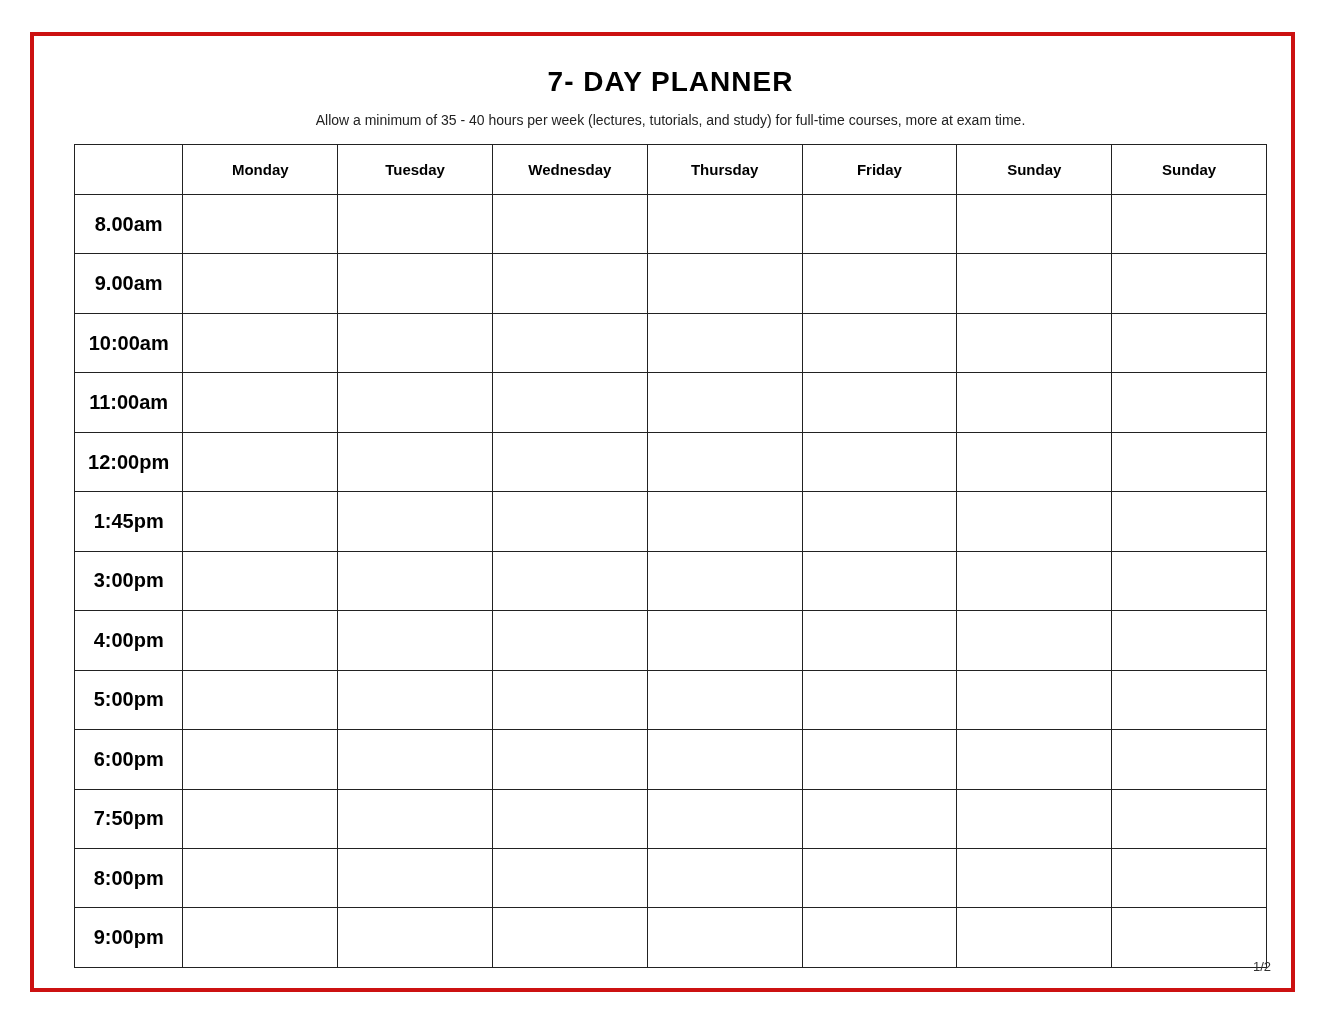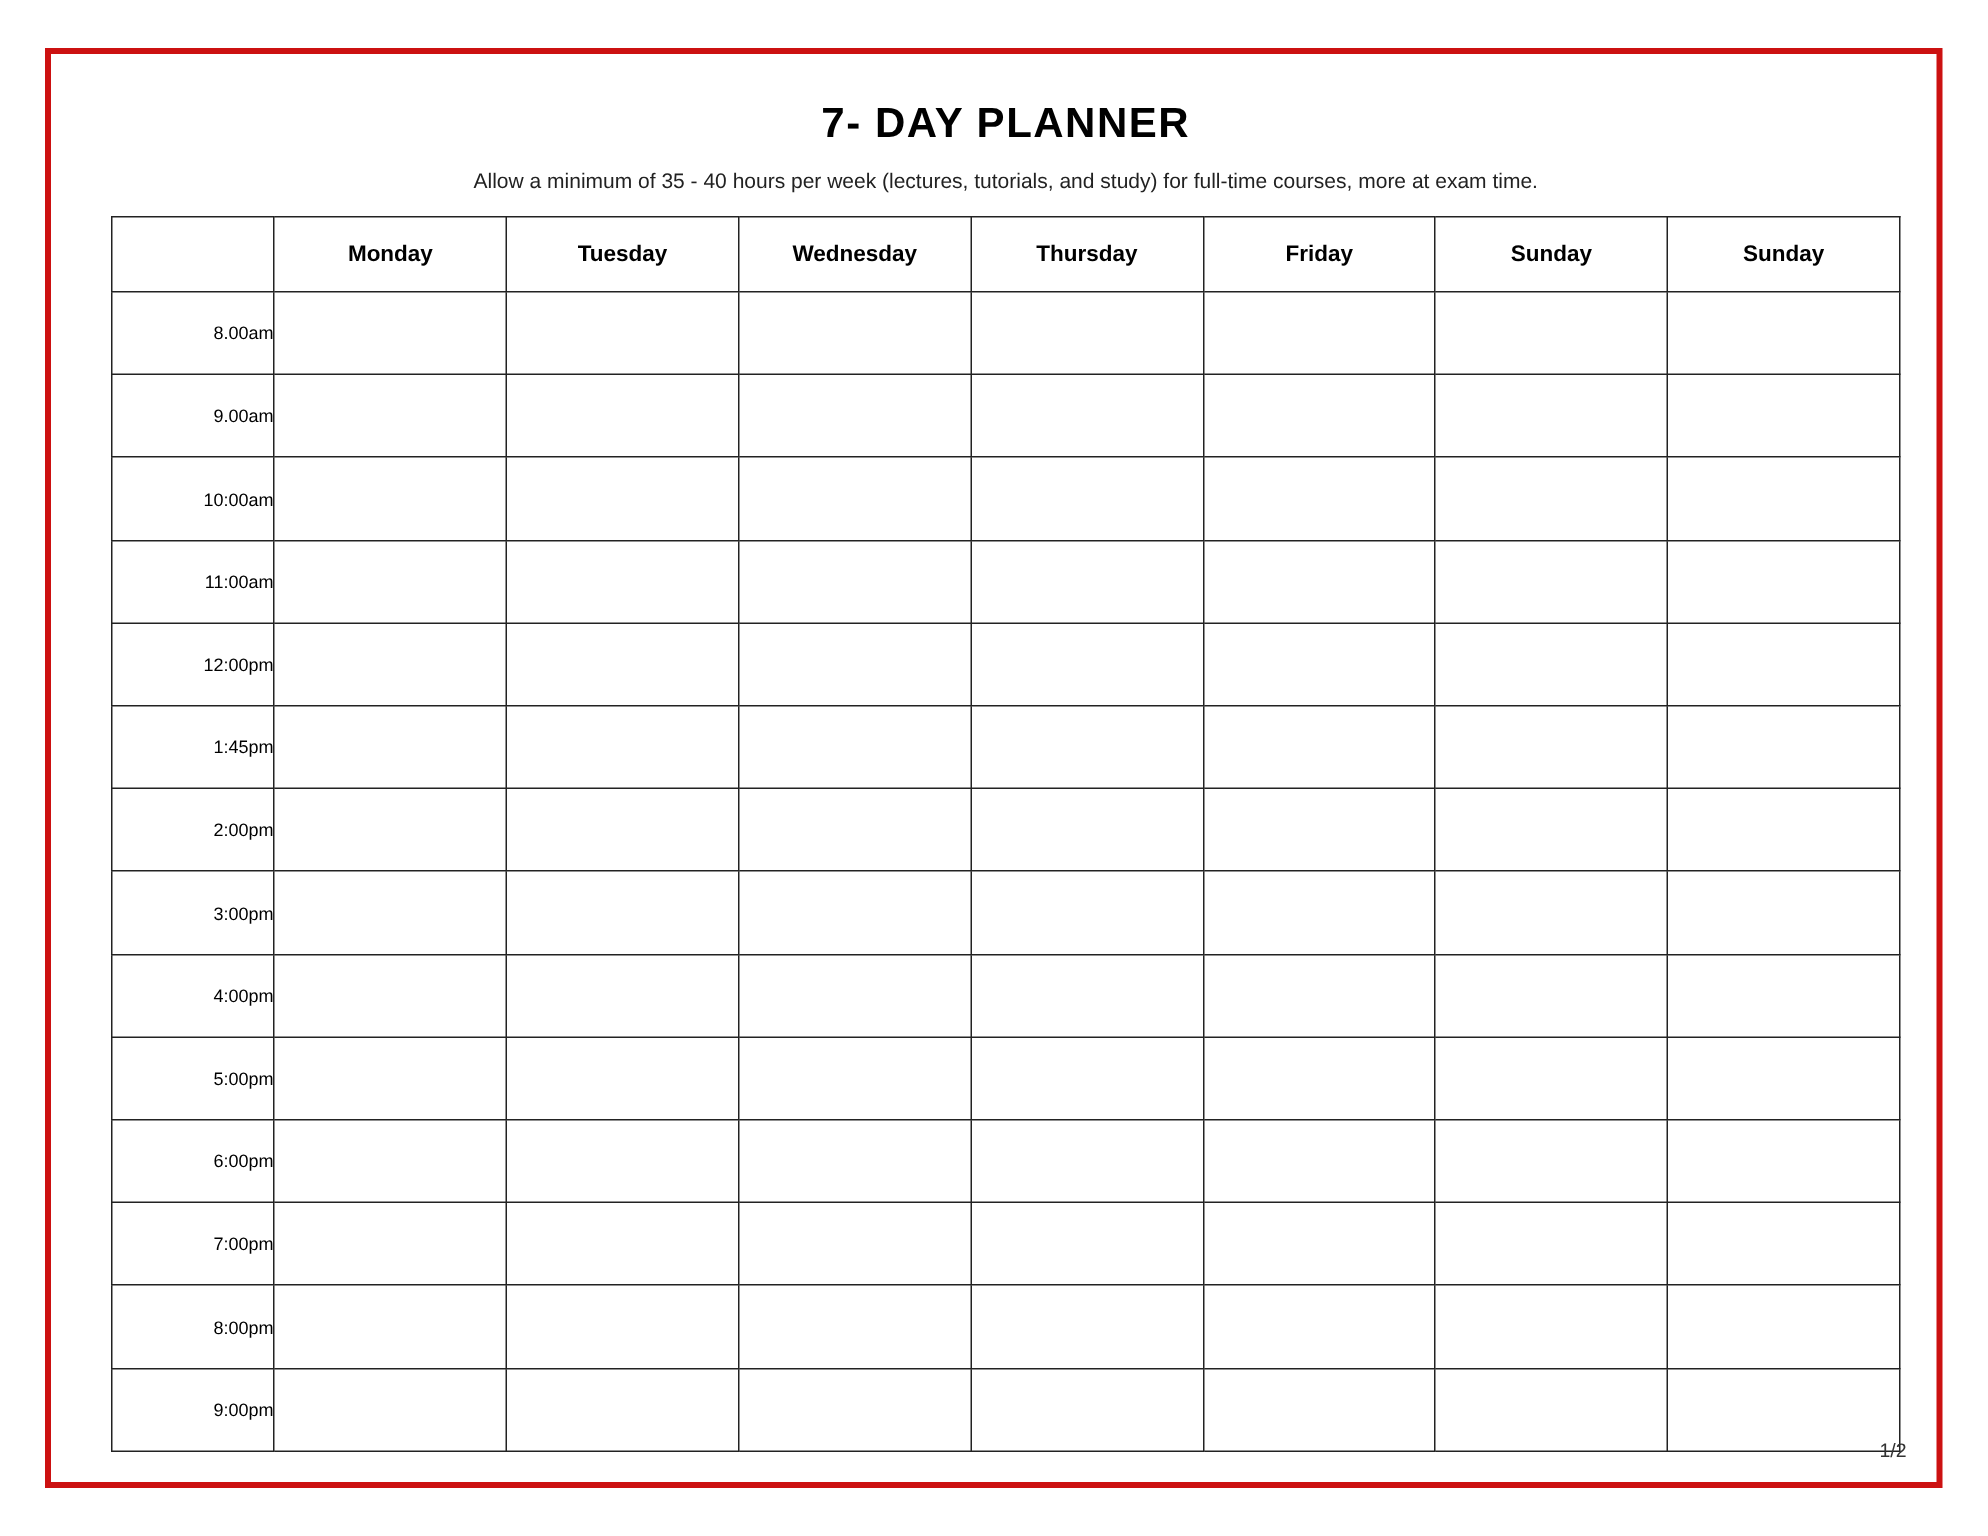--- a/index.html
+++ b/index.html
@@ -62,24 +62,24 @@
     }
 
     .planner-table th {
       font-weight: bold;
       font-size: 15px;
       height: 50px;
       background: #fff;
     }
 
     .planner-table td.time-cell {
-      font-weight: normal;
-      font-size: 12px;
+      font-weight: bold;
+      font-size: 20px;
       width: 105px;
-      text-align: right;
+      text-align: center;
     }
 
     .planner-table th.time-header {
       width: 105px;
     }
 
     .planner-table th.day-header {
       width: 150px;
     }
 
@@ -166,30 +166,20 @@
           <td class="time-cell">1:45pm</td>
           <td></td>
           <td></td>
           <td></td>
           <td></td>
           <td></td>
           <td></td>
           <td></td>
         </tr>
         <tr>
-          <td class="time-cell">2:00pm</td>
-          <td></td>
-          <td></td>
-          <td></td>
-          <td></td>
-          <td></td>
-          <td></td>
-          <td></td>
-        </tr>
-        <tr>
           <td class="time-cell">3:00pm</td>
           <td></td>
           <td></td>
           <td></td>
           <td></td>
           <td></td>
           <td></td>
           <td></td>
         </tr>
         <tr>
@@ -216,21 +206,21 @@
           <td class="time-cell">6:00pm</td>
           <td></td>
           <td></td>
           <td></td>
           <td></td>
           <td></td>
           <td></td>
           <td></td>
         </tr>
         <tr>
-          <td class="time-cell">7:00pm</td>
+          <td class="time-cell">7:50pm</td>
           <td></td>
           <td></td>
           <td></td>
           <td></td>
           <td></td>
           <td></td>
           <td></td>
         </tr>
         <tr>
           <td class="time-cell">8:00pm</td>

